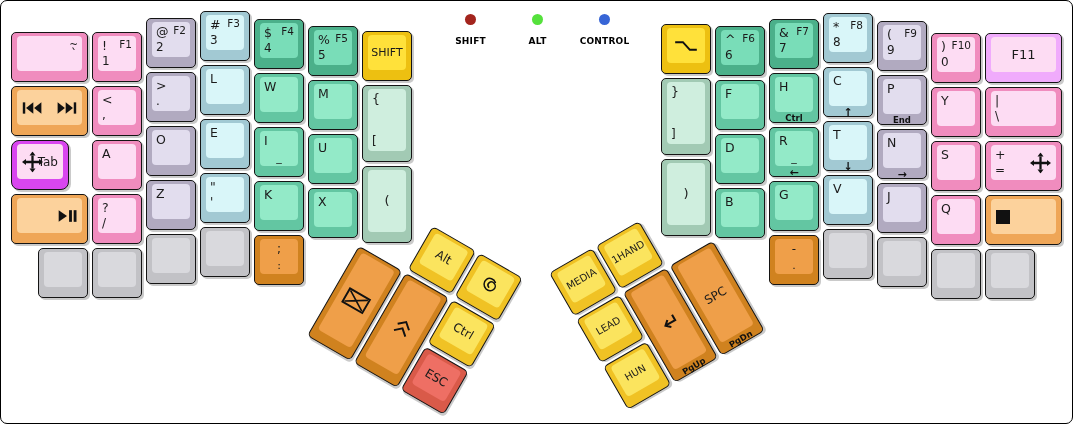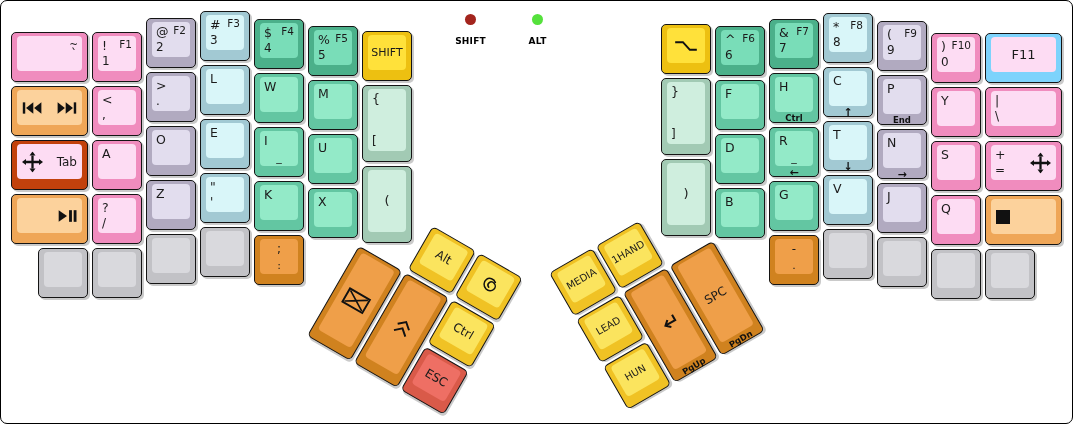--- a/index.html
+++ b/index.html
@@ -40,20 +40,24 @@
 <div id="stage">
   <div class="indicators">
     <div class="indicator">
       <span class="led" style="background: rgb(163, 36, 29);"></span>
       <span class="led-label">SHIFT</span>
     </div>
     <div class="indicator">
       <span class="led" style="background: rgb(85, 225, 60);"></span>
       <span class="led-label">ALT</span>
     </div>
+    <div class="indicator">
+      <span class="led" style="background: rgb(55, 101, 214);"></span>
+      <span class="led-label">CONTROL</span>
+    </div>
   </div>
 <div class="kgroup" style="left: 10px; top: 10px;">
       <div class="key" style="left: 0px; top: 21px; width: 77px; height: 50px; background: rgb(240, 140, 190);">
         <div class="face" style="background: rgb(253, 220, 243);">
           <div class="leg tr">~</div>
           <div class="leg mr">`</div>
         </div>
       </div>
       <div class="key" style="left: 81px; top: 21px; width: 50px; height: 50px; background: rgb(240, 140, 190);">
         <div class="face" style="background: rgb(253, 220, 243);">
@@ -139,21 +143,21 @@
         <div class="face" style="background: rgb(147, 234, 200);">
           <div class="leg tl">M</div>
         </div>
       </div>
       <div class="key" style="left: 351px; top: 74px; width: 50px; height: 77px; background: rgb(162, 202, 180);">
         <div class="face" style="background: rgb(207, 238, 222);">
           <div class="leg tl">{</div>
           <div class="leg bl">[</div>
         </div>
       </div>
-      <div class="key" style="left: 0px; top: 129px; width: 77px; height: 50px; background: #c2410c;">
+      <div class="key" style="left: 0px; top: 129px; width: 58px; height: 50px; background: #d946ef; border-radius: 8px;">
         <div class="face" style="background: rgb(253, 220, 243);">
           <div class="leg ml"><svg width="21" height="21" viewBox="0 0 24 24">
               <path d="M12 4.5v15M4.5 12h15" stroke="#111" stroke-width="2.6" fill="none"></path>
               <g fill="#111">
                 <path d="M12 0 8.6 4.6h6.8z"></path>
                 <path d="M12 24 8.6 19.4h6.8z"></path>
                 <path d="M0 12l4.6-3.4v6.8z"></path>
                 <path d="M24 12l-4.6-3.4v6.8z"></path>
               </g>
             </svg></div>
@@ -284,21 +288,21 @@
           <div class="leg bl">9</div>
         </div>
       </div>
       <div class="key" style="left: 270px; top: 20px; width: 50px; height: 50px; background: rgb(240, 140, 190);">
         <div class="face" style="background: rgb(253, 220, 243);">
           <div class="leg tl">)</div>
           <div class="leg tr">F10</div>
           <div class="leg bl">0</div>
         </div>
       </div>
-      <div class="key" style="left: 324px; top: 20px; width: 77px; height: 50px; background: #7dd3fc;">
+      <div class="key" style="left: 324px; top: 20px; width: 77px; height: 50px; background: #f0abfc;">
         <div class="face" style="background: rgb(253, 220, 243);">
           <div class="leg ctr" style="font-size: 13px;">F11</div>
         </div>
       </div>
       <div class="key" style="left: 0px; top: 65px; width: 50px; height: 77px; background: rgb(162, 202, 180);">
         <div class="face" style="background: rgb(207, 238, 222);">
           <div class="leg tl">}</div>
           <div class="leg bl">]</div>
         </div>
       </div>

